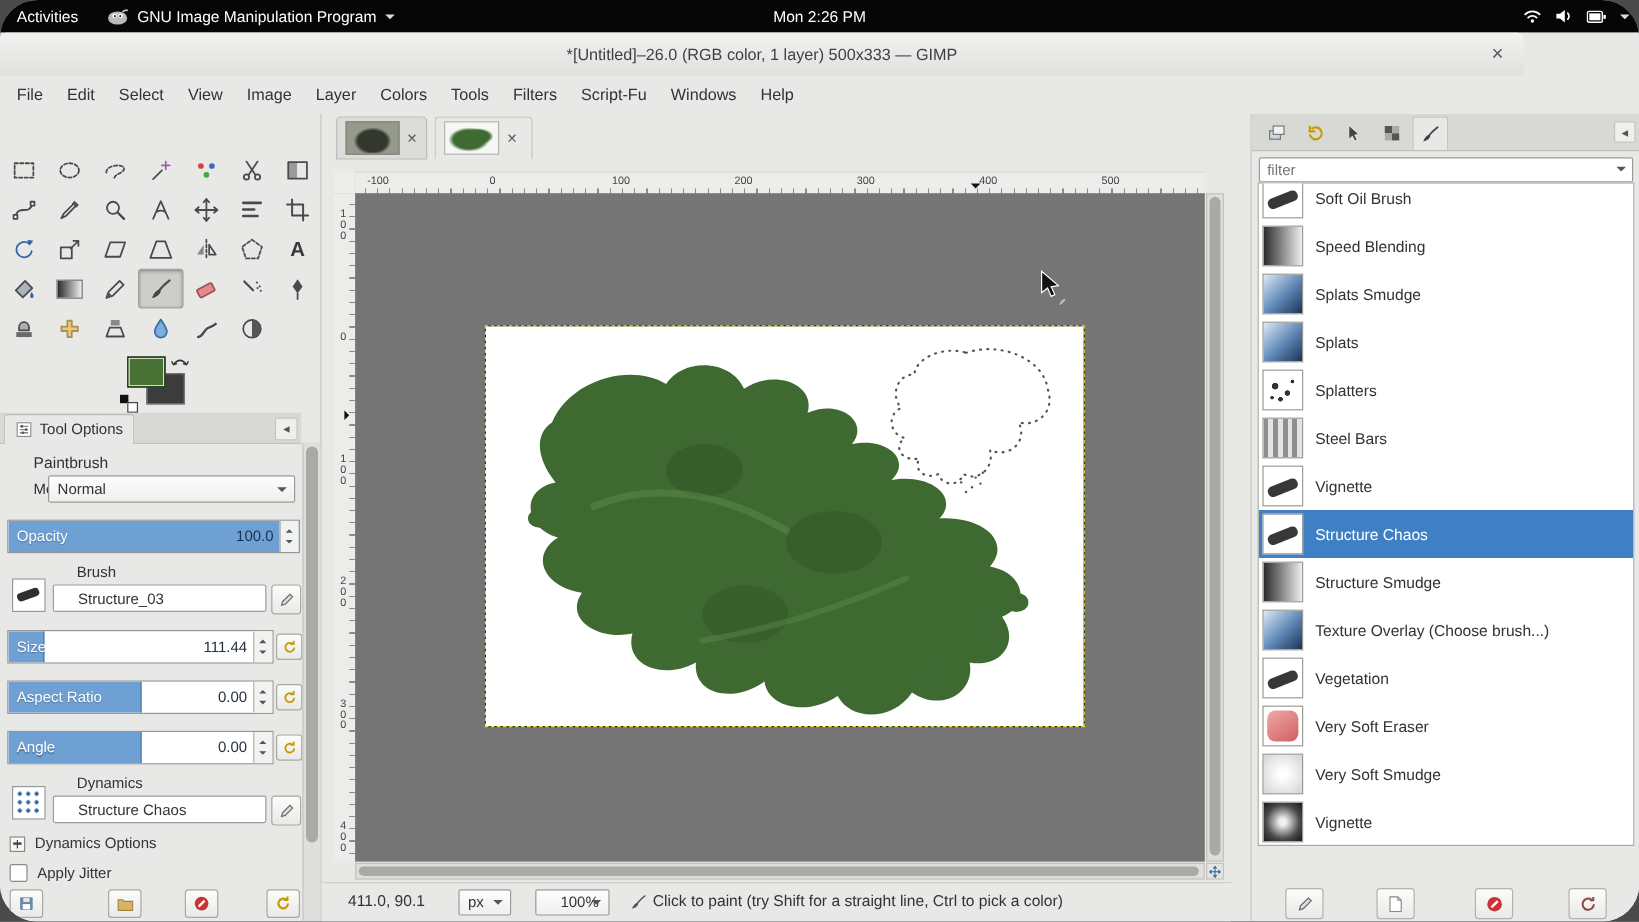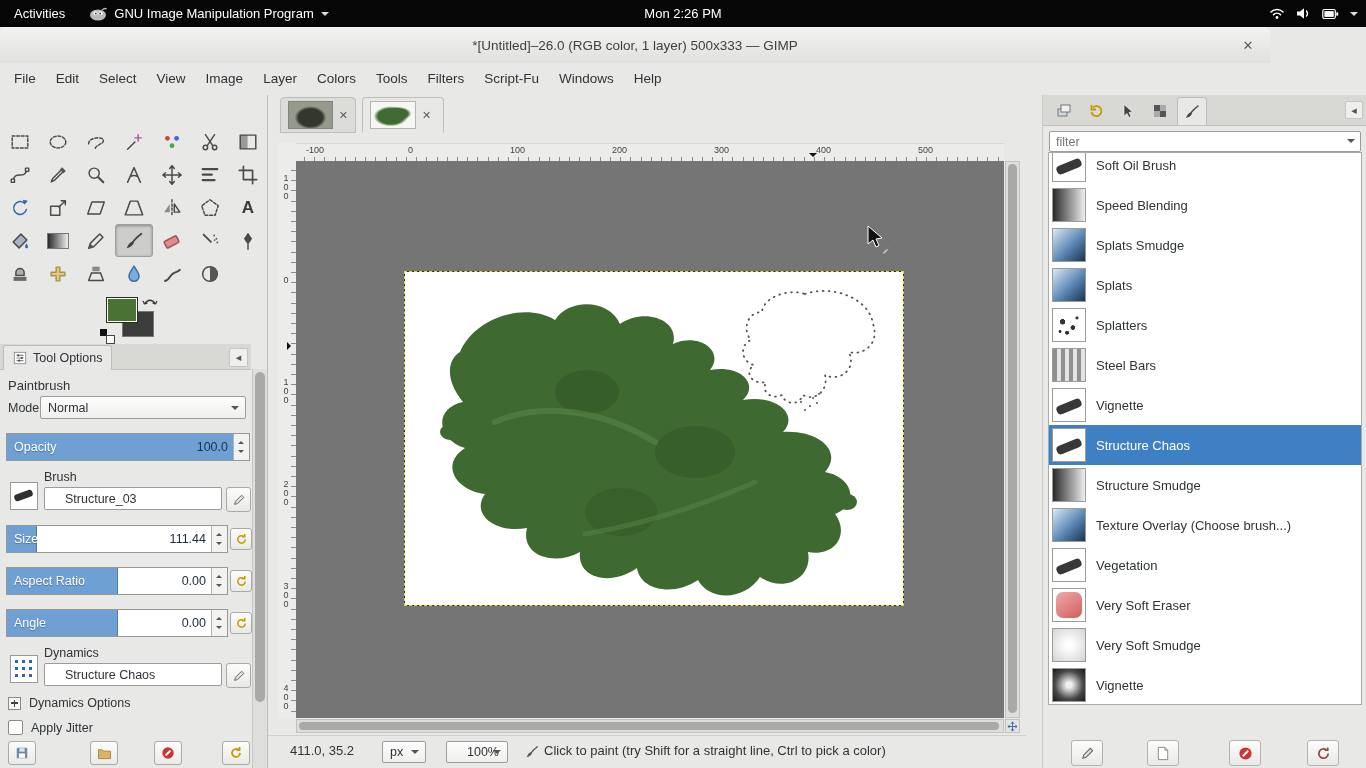--- a/index.html
+++ b/index.html
@@ -1,17 +1,17 @@
 <!DOCTYPE html>
 <html><head>
 <meta charset="utf-8">
 <style>
   html,body{margin:0;padding:0;background:#4a4a4a;}
   #app{position:relative;width:1366px;height:768px;overflow:hidden;
-       font-family:"Liberation Sans","DejaVu Sans",sans-serif;color:#2e3436;font-size:13px;background:#e8e8e7;}
+       font-family:"Liberation Sans","DejaVu Sans",sans-serif;color:#2e3436;font-size:13px;background:#e8e8e7;border-radius:31px;}
   .abs{position:absolute;}
   
   #gnome-bar{position:absolute;left:0;top:0;width:1366px;height:27px;background:#060606;color:#fff;
              display:flex;align-items:center;font-size:13px;}
   #gnome-bar .activities{padding:0 14px;height:100%;display:flex;align-items:center;}
   #gnome-bar .appmenu{display:flex;align-items:center;gap:7px;padding:0 10px;height:100%;}
   .tri-down{width:0;height:0;border:4px solid transparent;border-top-color:#ddd;margin-top:4px;}
   #gnome-clock{position:absolute;left:0;right:0;text-align:center;pointer-events:none;}
   #gnome-status{position:absolute;right:8px;top:0;height:27px;display:flex;align-items:center;gap:11px;}
   
@@ -37,21 +37,21 @@
   #fg-swatch{position:absolute;left:6px;top:2px;width:30px;height:24px;background:#4b7235;border:1px solid #20301a;box-shadow:0 0 0 1px #fff inset;}
   #swatch-reset{position:absolute;left:0;top:34px;width:15px;height:15px;}
   #swatch-reset::before{content:"";position:absolute;left:0;top:0;width:7px;height:7px;background:#111;}
   #swatch-reset::after{content:"";position:absolute;left:6px;top:6px;width:7px;height:7px;background:#fff;border:1px solid #444;}
   
   #to-tabbar{position:absolute;left:0;top:249px;width:251px;height:25px;background:#d8d8d5;border-bottom:1px solid #c2c2bf;}
   #to-tab{position:absolute;left:3px;top:1px;height:24px;background:#e8e8e7;border:1px solid #bdbdba;border-bottom:none;
           border-radius:3px 3px 0 0;display:flex;align-items:center;gap:6px;padding:0 9px;font-size:12.5px;}
   #to-collapse{position:absolute;right:3px;top:4px;width:17px;height:17px;display:flex;align-items:center;justify-content:center;
                color:#555;font-size:11px;border:1px solid #c5c5c2;border-radius:2px;background:#efefee;}
-  .to-label{position:absolute;font-size:12.5px;color:#2e3436;}
+  .to-label{position:absolute;font-size:12.5px;color:#2e3436;margin-left:20px;}
   .combo{position:absolute;background:linear-gradient(#fdfdfd,#efefed);border:1px solid #9c9c9a;border-radius:2px;
          display:flex;align-items:center;padding:0 18px 0 7px;font-size:12.5px;box-sizing:border-box;}
   .combo::after{content:"";position:absolute;right:6px;top:50%;margin-top:-2px;border:4px solid transparent;border-top-color:#555;}
   .tinput{position:absolute;background:#fff;border:1px solid #9c9c9a;border-radius:2px;display:flex;align-items:center;
           padding:0 20px;font-size:12.5px;box-sizing:border-box;}
   .spinscale{position:absolute;background:#fff;border:1px solid #98989ent5;border:1px solid #989895;overflow:hidden;}
   .spinscale .fill{position:absolute;left:0;top:0;bottom:0;background:#6fa0d4;border-right:1px solid #4c7cab;}
   .spinscale .lab{position:absolute;left:7px;top:50%;transform:translateY(-50%);color:#fff;font-size:12.5px;text-shadow:0 1px 1px rgba(0,0,0,.3);}
   .spinscale .val{position:absolute;right:21px;top:50%;transform:translateY(-50%);font-size:12.5px;color:#21303c;}
   .spin{position:absolute;right:0;top:0;bottom:0;width:15px;border-left:1px solid #b3b3b0;background:#f2f2f0;display:flex;flex-direction:column;}
@@ -607,21 +607,21 @@
     <div id="canvas-hscroll">
         <div class="hthumb"></div>
       </div>
     <div id="nav-btn">
       <svg width="11" height="11" viewBox="0 0 12 12">
           <path d="M6,1 V11 M1,6 H11 M6,1 l-1.5,2 M6,1 l1.5,2 M6,11 l-1.5,-2 M6,11 l1.5,-2 M1,6 l2,-1.5 M1,6 l2,1.5 M11,6 l-2,-1.5 M11,6 l-2,1.5" stroke="#3465a4" fill="none" stroke-width="1"></path>
         </svg>
     </div>
 
     <div id="canvas-statusbar">
-      <span class="abs" style="left:22px;top:7px;font-size:13px;">411.0, 35.2</span>
+      <span class="abs" style="left:22px;top:7px;font-size:13px;">411.0, 90.1</span>
       <div class="combo" style="left:114px;top:5px;width:44px;height:22px;position:absolute;">
         <span>px</span>
       </div>
       <div class="combo" style="left:178px;top:5px;width:62px;height:22px;position:absolute;padding-left:20px;">
         <span>100%</span>
       </div>
       <svg class="abs" style="left:256px;top:8px;" width="16" height="16" viewBox="0 0 24 24">
         <path d="M20,4 C15,8 12,11 10.5,13.5" stroke="#555" stroke-width="2" fill="none" stroke-linecap="round"></path>
         <path d="M10.5,12.5 c-3,0.5 -5,3.5 -6.5,7.5 c4,-1 6.5,-2.5 8,-6 z" fill="#555"></path>
       </svg>

